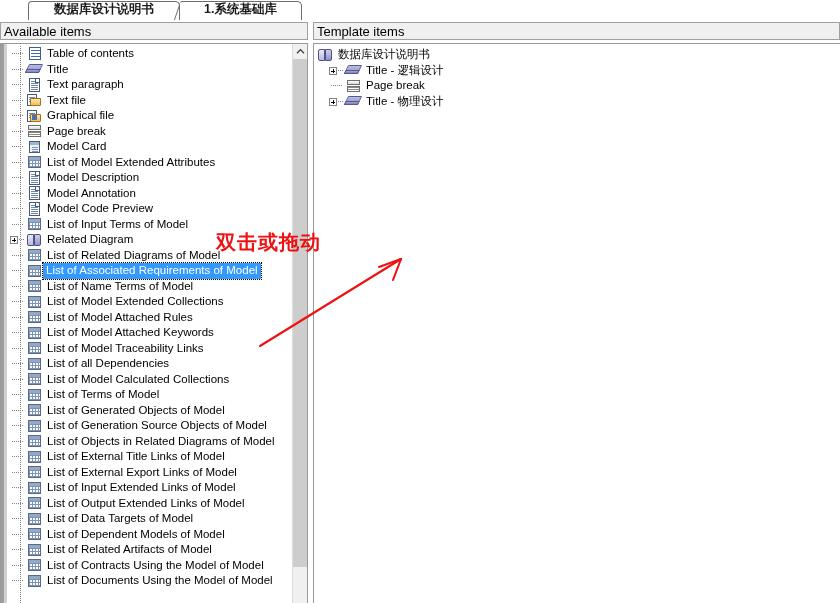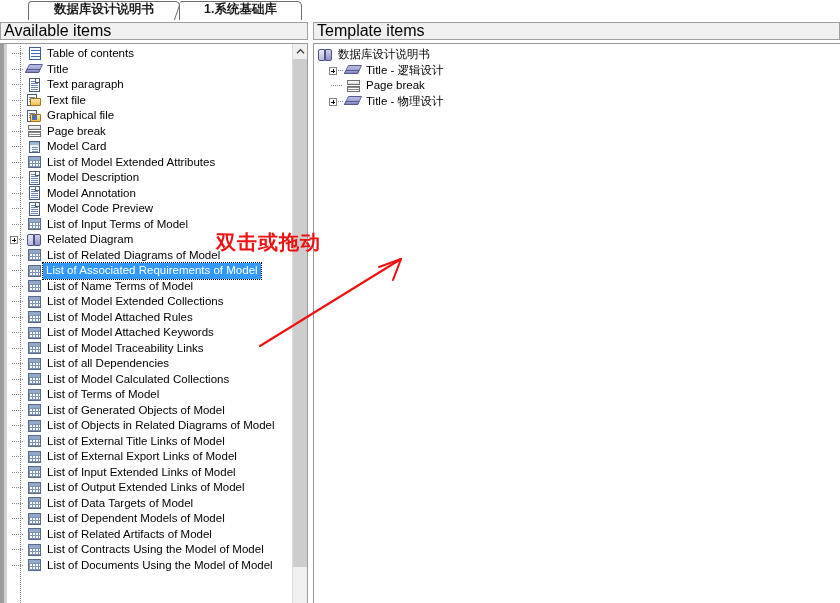--- a/index.html
+++ b/index.html
@@ -30,21 +30,21 @@
     border-top:1px solid #6d6d6d;border-right:1px solid #6d6d6d;
     border-radius:2px 5px 0 0;}
   .tabslash{position:absolute;left:177px;top:2px;width:10px;height:18px;
     border-left:1px solid #6d6d6d;transform:skewX(-19deg);}
 
   
   .panel{position:absolute;box-sizing:border-box;}
   .panel-head{
     position:absolute;left:0;top:0;right:0;height:18px;
     background:#f0f0f0;border:1px solid #a0a0a0;box-sizing:border-box;
-    display:flex;align-items:center;padding-left:3px;font-size:16px;color:#000;
+    display:flex;align-items:center;padding-left:3px;font-size:13px;color:#000;
   }
   .panel-body{
     position:absolute;left:0;top:21px;right:0;bottom:0;
     background:#ffffff;border:1px solid #9a9a9a;border-bottom:none;box-sizing:border-box;
     overflow:hidden;
   }
 
   #left-panel{left:0px;top:22px;width:308px;height:581px;}
   #right-panel{left:313px;top:22px;width:527px;height:581px;}
   #right-panel .panel-body{border-left:1px solid #9a9a9a;border-right:none;border-top:1px solid #9a9a9a;background:#ffffff;}
@@ -413,20 +413,27 @@
               <i></i>
             </span>
             <span class="lbl">List of Terms of Model</span>
           </div>
           <div class="row">
             <span class="elbow"></span>
             <span class="ico grid">
               <i></i>
             </span>
             <span class="lbl">List of Generated Objects of Model</span>
+          </div>
+          <div class="row">
+            <span class="elbow"></span>
+            <span class="ico grid">
+              <i></i>
+            </span>
+            <span class="lbl">List of Generation Source Objects of Model</span>
           </div>
           <div class="row">
             <span class="elbow"></span>
             <span class="ico grid">
               <i></i>
             </span>
             <span class="lbl">List of Objects in Related Diagrams of Model</span>
           </div>
           <div class="row">
             <span class="elbow"></span>

